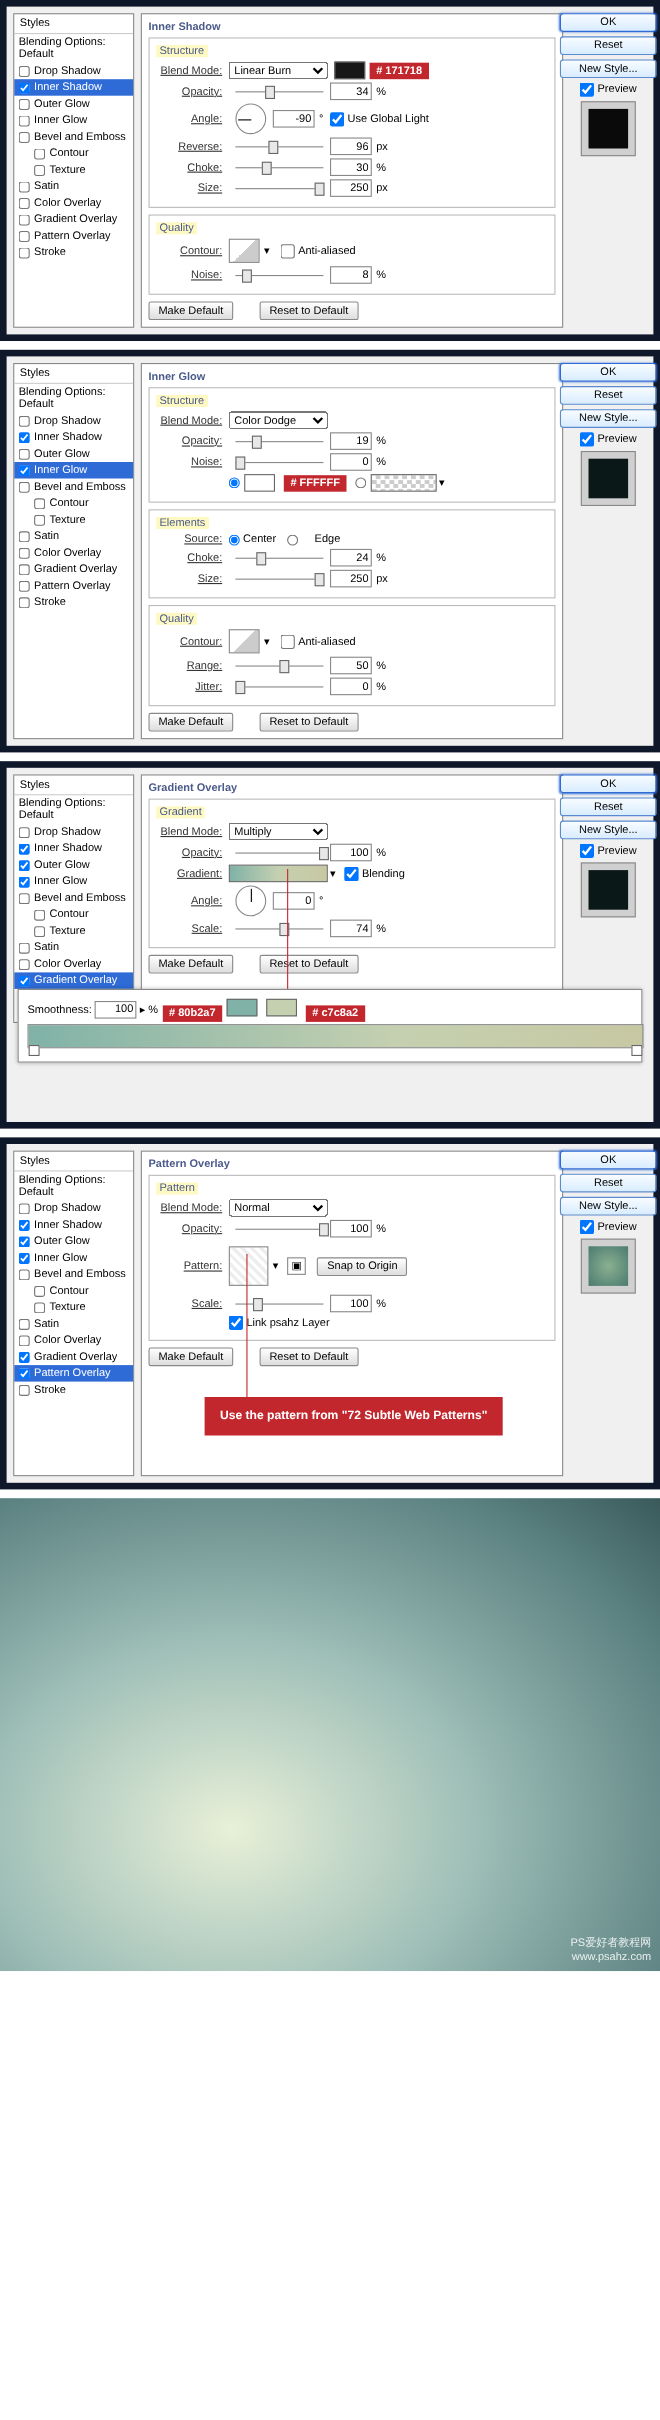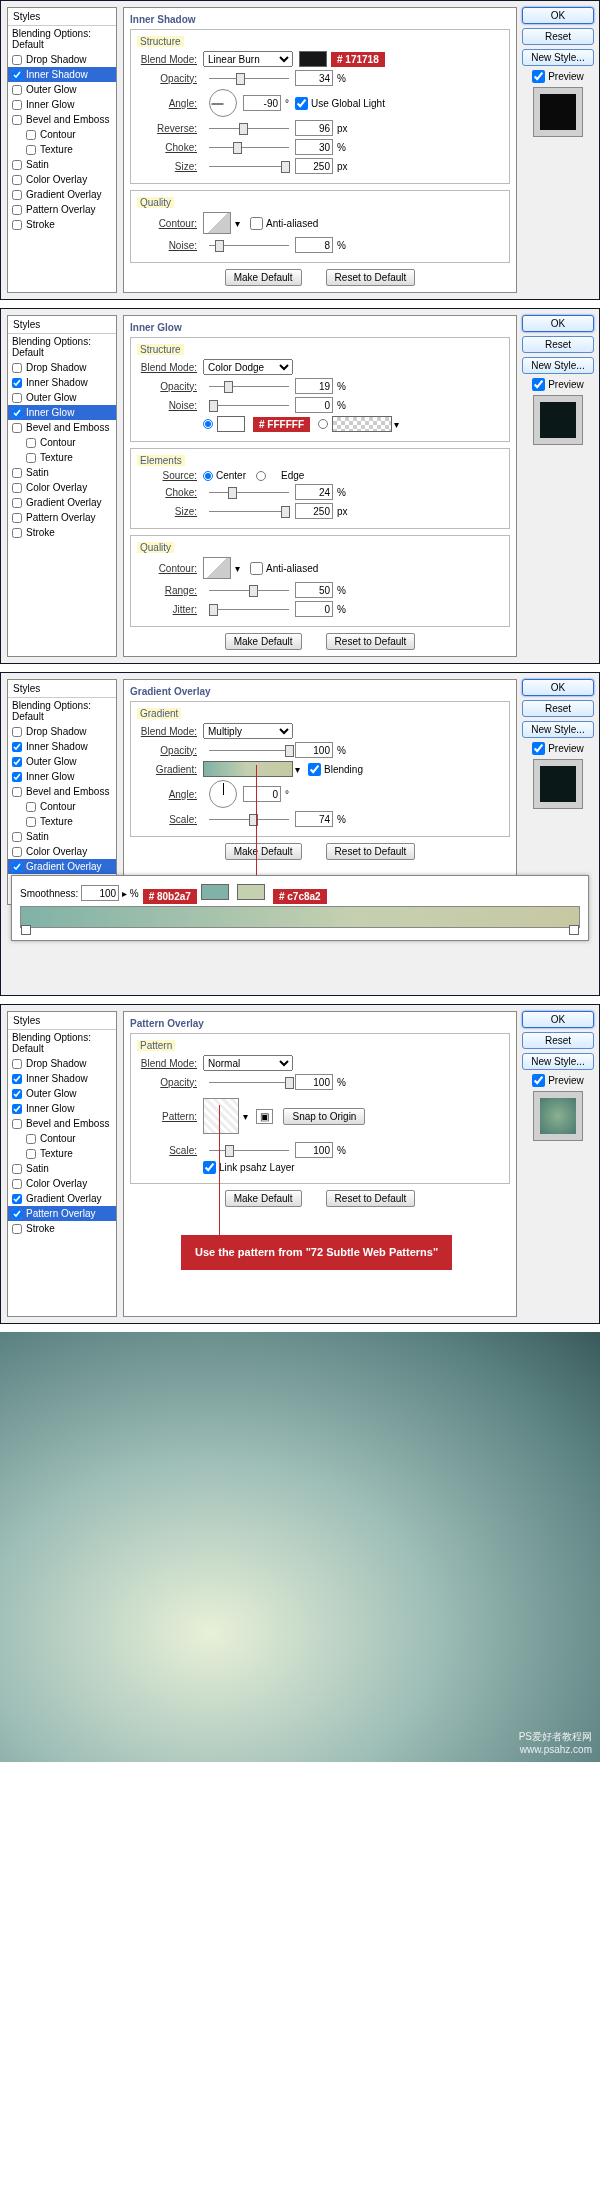--- a/index.html
+++ b/index.html
@@ -1,17 +1,17 @@
 <!DOCTYPE html>
 <html><head>
 <meta charset="utf-8">
 <style>
 *{margin:0;padding:0;box-sizing:border-box;font-family:Tahoma,Arial,sans-serif;font-size:10px}
 body{background:#fff;width:600px}
-.dialog{display:flex;border:1px solid #0f172a;background:#f0f0f0;margin-bottom:8px;padding:6px;gap:6px;position:relative}
+.dialog{display:flex;border:6px solid #0f172a;background:#f0f0f0;margin-bottom:8px;padding:6px;gap:6px;position:relative}
 .styles-panel{width:110px;border:1px solid #888;background:#fff}
 .styles-title{padding:3px 5px;border-bottom:1px solid #ccc;font-size:10px}
 .style-row{display:flex;align-items:center;padding:2px 4px;font-size:10px;cursor:pointer}
 .style-row.selected{background:#2e6bd6;color:#fff}
 .style-row.indented{padding-left:18px}
 .style-row input[type=checkbox]{margin-right:4px;width:10px;height:10px}
 .main-panel{flex:1;border:1px solid #888;background:#fff;padding:6px}
 .main-title{font-weight:bold;margin-bottom:4px;font-size:10px;color:#4a5a8a}
 .section{border:1px solid #bbb;padding:6px;margin-bottom:6px}
 .section-label{font-size:10px;margin-top:-11px;margin-bottom:4px;background:#fef9c3;display:inline-block;padding:0 3px;color:#4a5a8a}
@@ -21,23 +21,23 @@
 .slider{width:80px;height:1px;background:#888;margin:0 6px;position:relative}
 .slider::after{content:'';position:absolute;width:7px;height:10px;background:#e8e8e8;border:1px solid #666;top:-5px;left:var(--pos,30%)}
 .num-input{width:38px;height:16px;border:1px solid #888;text-align:right;padding-right:2px;font-size:10px}
 .unit{margin-left:4px}
 .angle-dial{width:28px;height:28px;border:1px solid #888;border-radius:50%;margin:0 6px;position:relative;background:#fff}
 .angle-dial::after{content:'';position:absolute;width:1px;height:12px;background:#000;top:2px;left:50%;transform-origin:bottom center;transform:rotate(var(--ang,-90deg))}
 .color-swatch{width:28px;height:16px;border:1px solid #666;display:inline-block}
 .color-badge{background:#c1272d;color:#fff;padding:2px 6px;font-size:10px;font-weight:bold;margin-left:4px}
 .contour-swatch{width:28px;height:22px;border:1px solid #888;background:linear-gradient(135deg,#fff 50%,#ccc 50%);display:inline-block}
 .btn{border:1px solid #888;background:linear-gradient(#fff,#ddd);padding:2px 8px;font-size:10px;border-radius:2px;cursor:pointer}
-.btn-row{display:flex;gap:24px;justify-content:center;margin-top:4px}
+.btn-row{display:flex;gap:24px;justify-content:flex-start;margin-top:4px}
 .right-panel{width:70px;display:flex;flex-direction:column;gap:4px;align-items:center}
-.right-btn{width:72px;border:1px solid #5a8bd0;background:linear-gradient(#f8fcff,#d8ecff);padding:2px 0;font-size:10px;border-radius:3px;text-align:center;cursor:pointer}
+.right-btn{width:88px;border:1px solid #5a8bd0;background:linear-gradient(#f8fcff,#d8ecff);padding:2px 0;font-size:10px;border-radius:3px;text-align:center;cursor:pointer}
 .right-btn.ok{border-color:#2e6bd6;box-shadow:0 0 2px #2e6bd6}
 .preview-check{font-size:10px;display:flex;align-items:center;gap:3px}
 .preview-box{width:50px;height:50px;border:1px solid #888;background:#d0d0d0;padding:6px}
 .preview-inner{width:100%;height:100%}
 .grad-bar{width:560px;height:22px;border:1px solid #888;margin:4px auto;position:relative}
 .grad-stop{position:absolute;bottom:-8px;width:10px;height:10px;background:#fff;border:1px solid #666}
 .grad-overlay{position:absolute;left:10px;right:10px;bottom:54px;background:#fff;border:1px solid #888;padding:8px;box-shadow:0 0 4px rgba(0,0,0,.3)}
 .callout-box{background:#c1272d;color:#fff;padding:10px 14px;font-weight:bold;text-align:center;position:absolute;left:180px;top:230px;font-size:11px;line-height:1.4}
 .callout-line{position:absolute;width:1px;background:#c1272d}
 .pattern-swatch{width:36px;height:36px;border:1px solid #888;background:repeating-linear-gradient(45deg,#eee,#eee 3px,#fff 3px,#fff 6px)}

